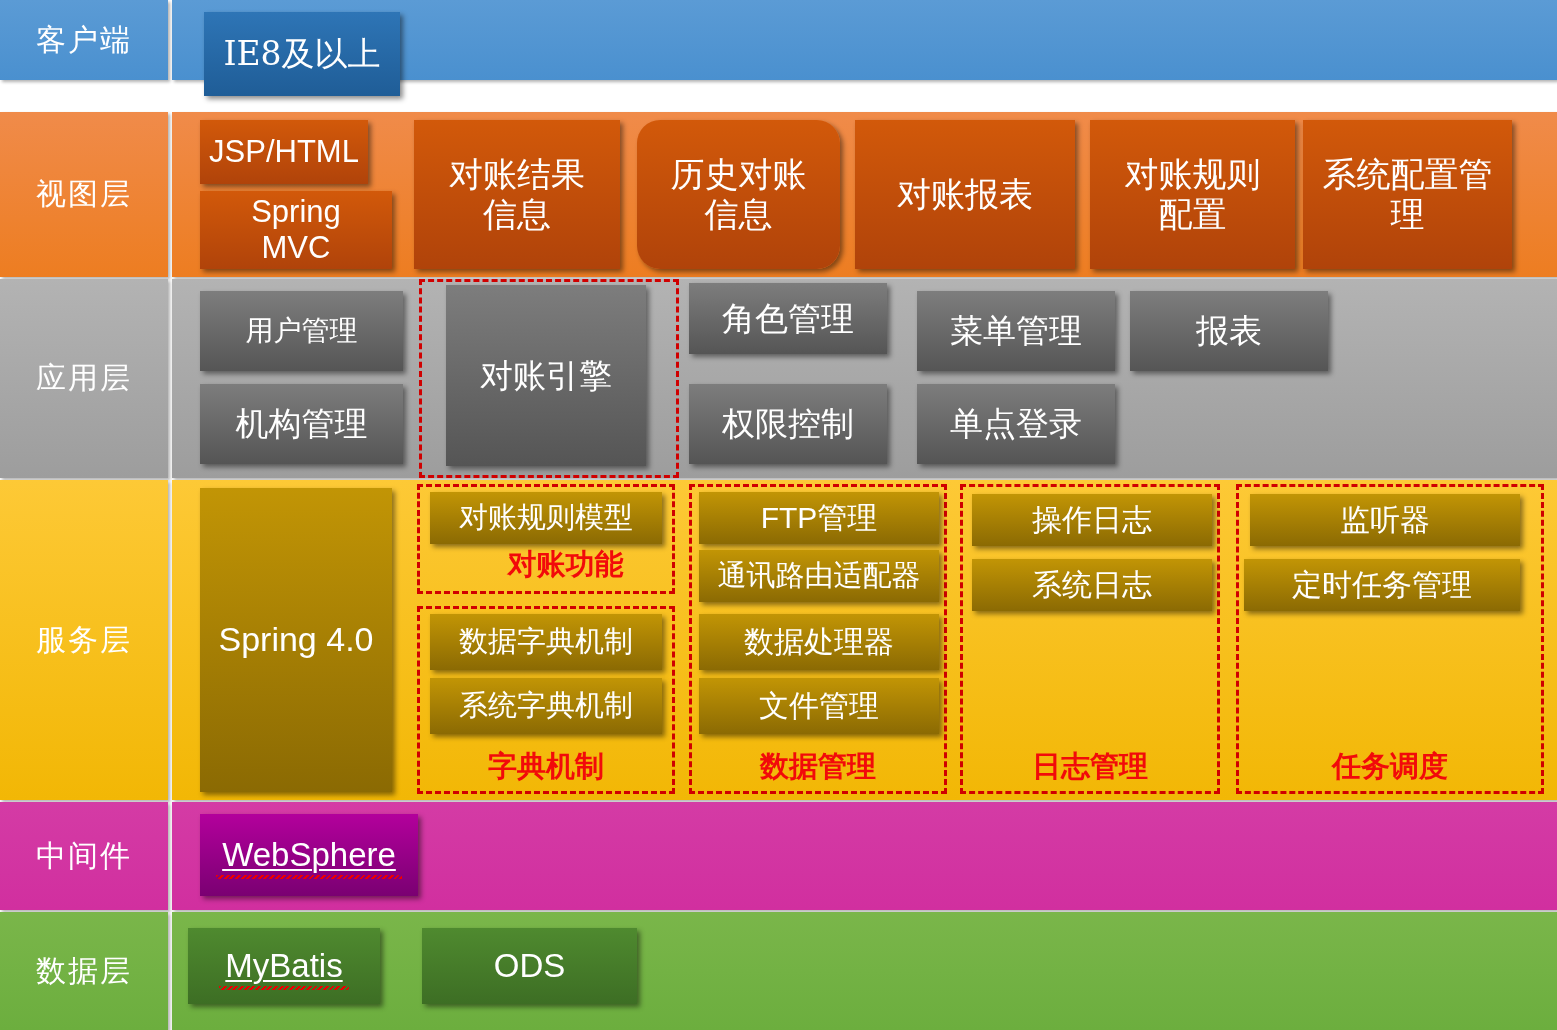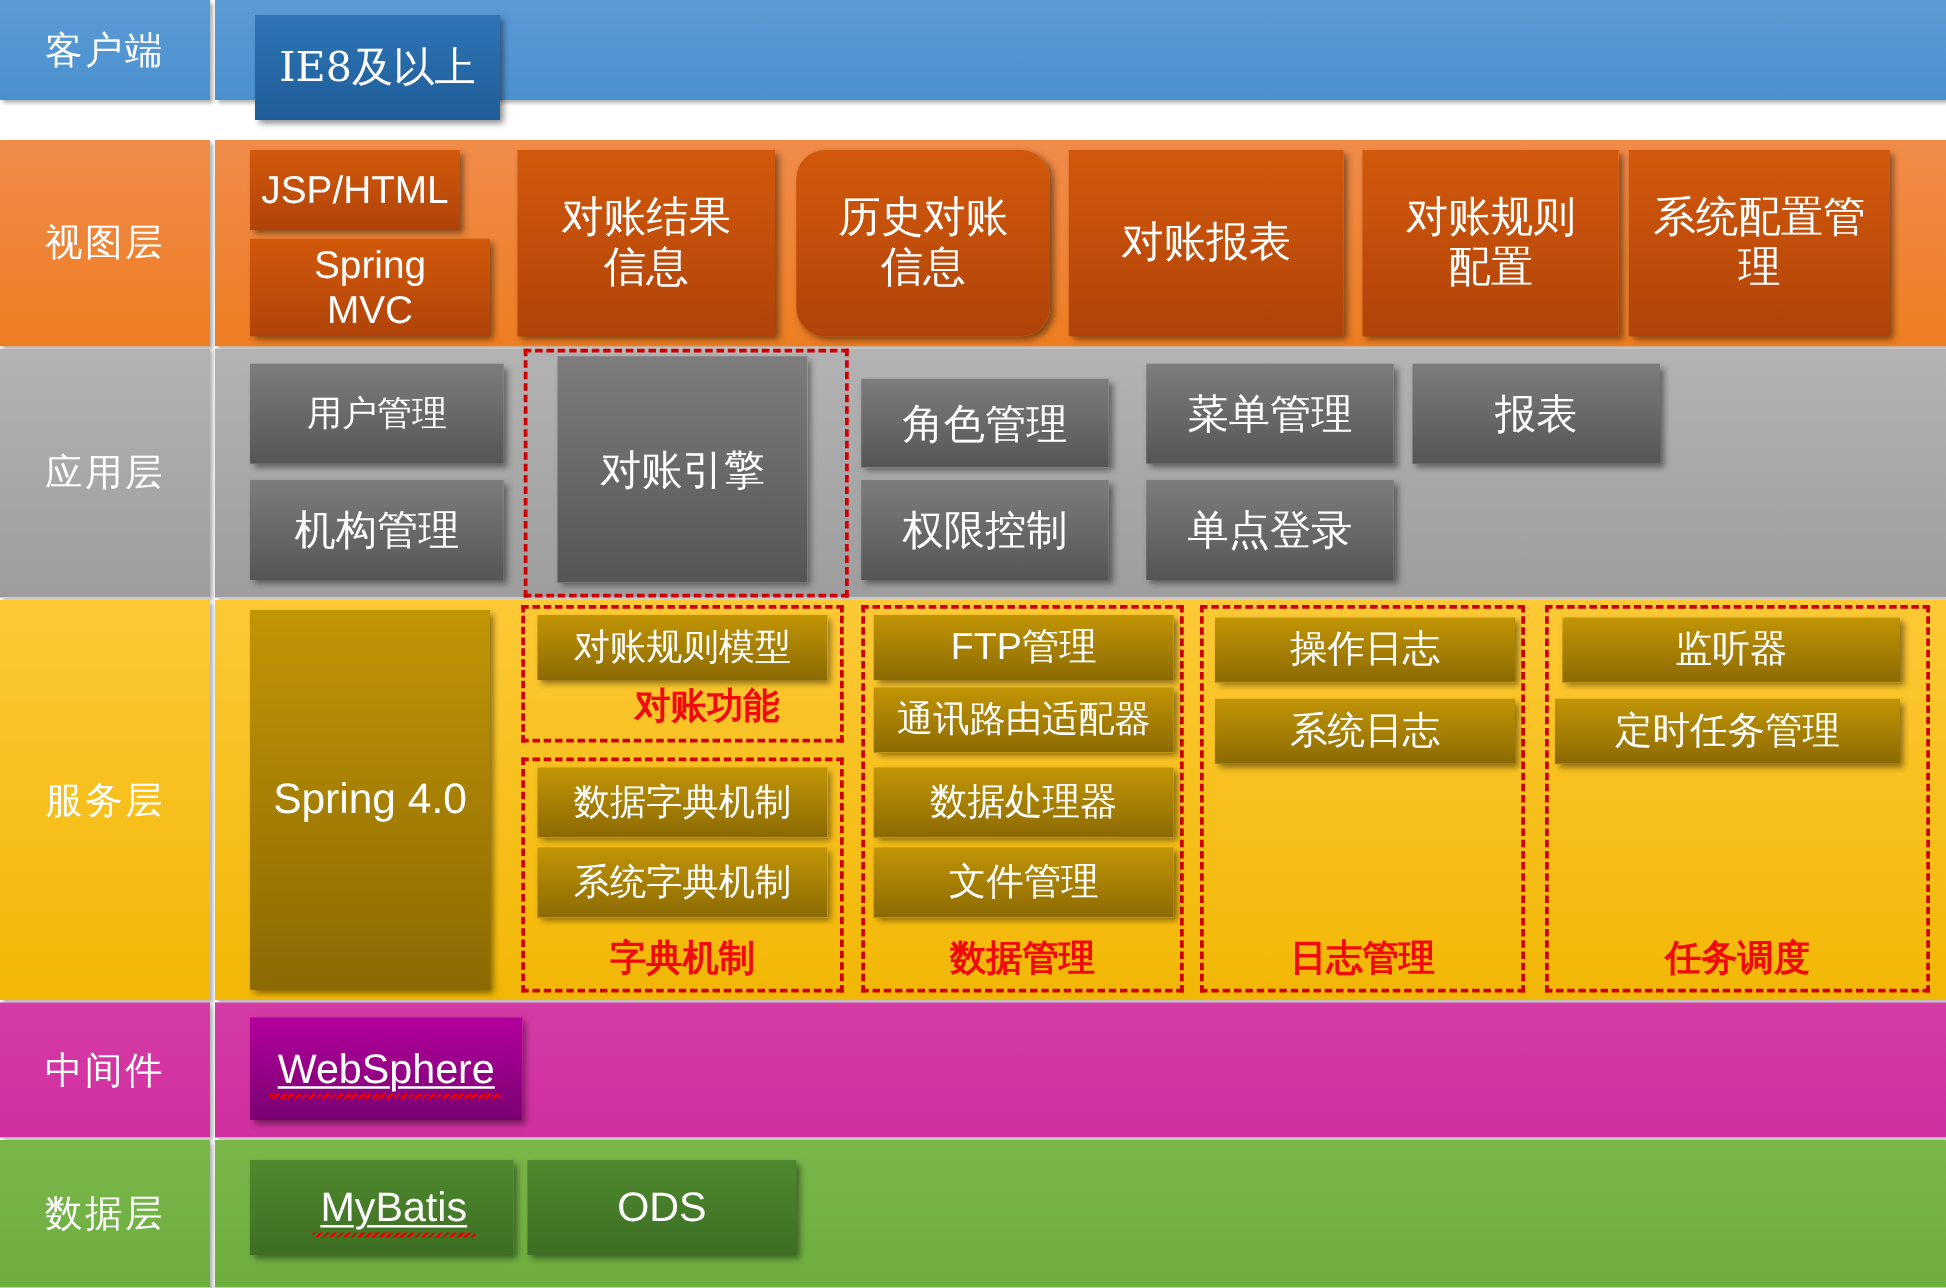--- a/index.html
+++ b/index.html
@@ -109,21 +109,21 @@
       <div class="tile t-gray" style="left:28px;top:105px;width:203px;height:80px;">
         <span class="cn" style="font-size:33px;">机构管理</span>
       </div>
 
       <div class="dgroup" style="left:247px;top:0px;width:260px;height:199px;"></div>
 
       <div class="tile t-gray" style="left:274px;top:6px;width:200px;height:181px;">
         <span class="cn" style="font-size:33px;">对账引擎</span>
       </div>
 
-      <div class="tile t-gray" style="left:517px;top:24px;width:198px;height:71px;">
+      <div class="tile t-gray" style="left:517px;top:4px;width:198px;height:71px;">
         <span class="cn" style="font-size:33px;">角色管理</span>
       </div>
       <div class="tile t-gray" style="left:745px;top:12px;width:198px;height:80px;">
         <span class="cn" style="font-size:33px;">菜单管理</span>
       </div>
 
       <div class="tile t-gray" style="left:517px;top:105px;width:198px;height:80px;">
         <span class="cn" style="font-size:33px;">权限控制</span>
       </div>
       <div class="tile t-gray" style="left:745px;top:105px;width:198px;height:80px;">
@@ -206,21 +206,21 @@
     <div class="body">
       <div class="tile t-purple" style="left:28px;top:12px;width:218px;height:82px;">
         <span class="sq ul" style="font-size:33px;">WebSphere</span>
       </div>
     </div>
   </div>
 
   <div class="row r-data" style="top:912px;height:118px;">
     <div class="side cn">数据层</div>
     <div class="body">
-      <div class="tile t-green" style="left:28px;top:16px;width:192px;height:76px;padding-left:19px;">
+      <div class="tile t-green" style="left:16px;top:16px;width:192px;height:76px;">
         <span class="sq ul" style="font-size:33px;">MyBatis</span>
       </div>
       <div class="tile t-green" style="left:250px;top:16px;width:215px;height:76px;">
         <span style="font-size:33px;">ODS</span>
       </div>
     </div>
   </div>
 
 </div>
 

